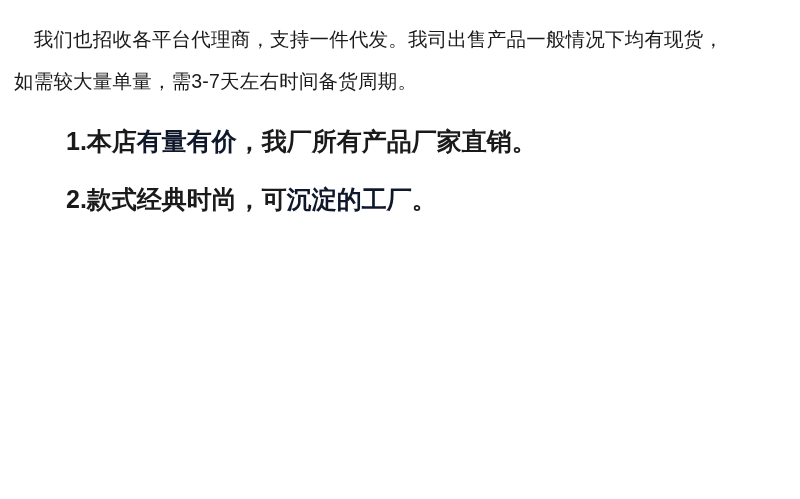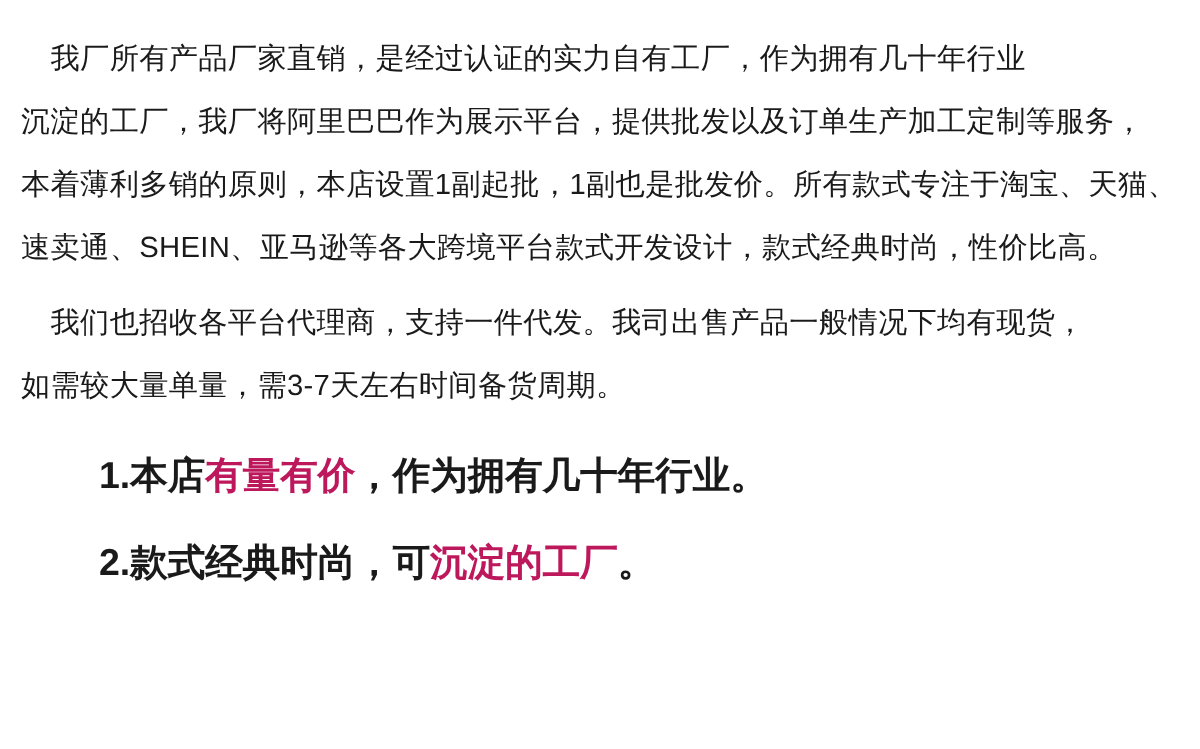--- a/index.html
+++ b/index.html
@@ -46,49 +46,41 @@
   }
   .numbered {
     font-size: 25px;
     line-height: 58px;
     font-weight: bold;
     color: #1a1a1a;
     padding-left: 52px;
     white-space: nowrap;
   }
   .hl {
-    color: #be185d;
+    color: #0f172a;
   }
   .num {
     font-weight: bold;
   }
 </style>
 </head>
 <body>
 
 <div class="page">
 
-  <div class="para block-1">
-    <span class="lines">
-      <span class="line">　我厂所有产品厂家直销，是经过认证的实力自有工厂，作为拥有几十年行业</span>
-      <span class="line">沉淀的工厂，我厂将阿里巴巴作为展示平台，提供批发以及订单生产加工定制等服务，</span>
-      <span class="line">本着薄利多销的原则，本店设置1副起批，1副也是批发价。所有款式专注于淘宝、天猫、</span>
-      <span class="line">速卖通、SHEIN、亚马逊等各大跨境平台款式开发设计，款式经典时尚，性价比高。</span>
-    </span>
-  </div>
 
   <div class="para block-2">
     <span class="lines">
       <span class="line">　我们也招收各平台代理商，支持一件代发。我司出售产品一般情况下均有现货，</span>
       <span class="line">如需较大量单量，需3-7天左右时间备货周期。</span>
     </span>
   </div>
 
   <div class="numbered">
-    <span class="num">1.</span><span>本店</span><span class="hl">有量有价</span><span>，作为拥有几十年行业。</span>
+    <span class="num">1.</span><span>本店</span><span class="hl">有量有价</span><span>，我厂所有产品厂家直销。</span>
   </div>
 
   <div class="numbered">
     <span class="num">2.</span><span>款式经典时尚，可</span><span class="hl">沉淀的工厂</span><span>。</span>
   </div>
 
 
 </div>
 
 </body></html>

